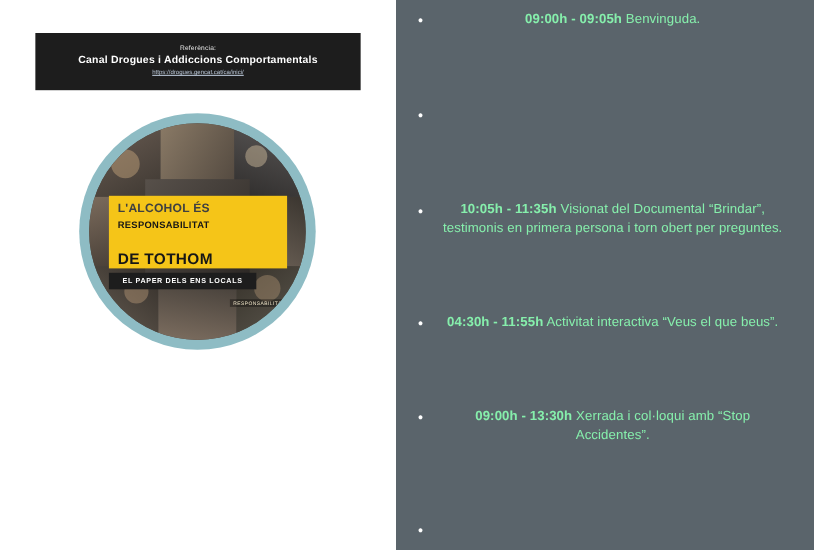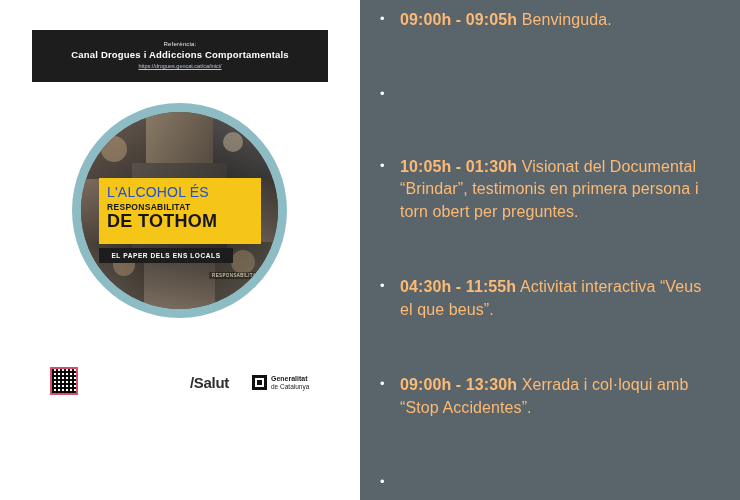--- a/index.html
+++ b/index.html
@@ -116,41 +116,41 @@
     left: 18px;
     top: 66px;
     width: 162px;
     height: 66px;
     background: #f5c518;
     box-sizing: border-box;
     padding: 7px 8px 0 8px;
     text-align: left;
   }
   .yb-l1 {
-    font-size: 14px;
-    font-weight: normal;
-    color: #1d4ed8;
+    font-size: 11px;
+    font-weight: bold;
+    color: #404040;
     letter-spacing: .2px;
     line-height: 1.05;
   }
   .yb-l2 {
     font-size: 8.5px;
     font-weight: bold;
     color: #161616;
     letter-spacing: .3px;
     line-height: 1.2;
     margin-top: 2px;
   }
   .yb-l3 {
-    font-size: 18px;
+    font-size: 14px;
     font-weight: bold;
     color: #161616;
     letter-spacing: .3px;
     line-height: 1.05;
-    margin-top: 0;
+    margin-top: 19px;
   }
   .sub-bar {
     position: absolute;
     left: 18px;
     top: 136px;
     width: 134px;
     height: 15px;
     background: #1d1d1d;
     color: #ffffff;
     font-size: 6.5px;
@@ -253,24 +253,24 @@
   }
   .bullet {
     flex: 0 0 10px;
     font-size: 13px;
     line-height: 1.35;
     color: #ffffff;
     padding-top: 1px;
   }
   .agenda-text {
     flex: 1 1 auto;
-    text-align: left;
-    font-size: 16px;
+    text-align: center;
+    font-size: 12px;
     line-height: 1.42;
-    color: #fdba74;
+    color: #86efac;
     letter-spacing: .1px;
   }
   .agenda-text b { font-weight: bold; }
 </style>
 </head>
 <body>
 
 <div class="slide">
 
   <div class="left-panel">
@@ -302,49 +302,36 @@
             <div class="yellow-box">
               <div class="yb-l1">L'ALCOHOL ÉS</div>
               <div class="yb-l2">RESPONSABILITAT</div>
               <div class="yb-l3">DE TOTHOM</div>
             </div>
             <div class="sub-bar">EL PAPER DELS ENS LOCALS</div>
             <div class="mini-tag">RESPONSABILITAT</div>
           </div>
         </div>
 
-        <div class="poster-footer">
-          <div class="qr">
-            <div class="qr-inner"></div>
-          </div>
-          <div class="salut">/Salut</div>
-          <div class="gencat">
-            <div class="gencat-mark"></div>
-            <div class="gencat-txt">
-              <div class="gencat-l1">Generalitat</div>
-              <div class="gencat-l2">de Catalunya</div>
-            </div>
-          </div>
-        </div>
       </div>
 
     </div>
   </div>
 
   <div class="right-panel">
     <div class="agenda-item">
       <div class="bullet">•</div>
       <div class="agenda-text"><b>09:00h - 09:05h</b> Benvinguda.</div>
     </div>
     <div class="agenda-item">
       <div class="bullet">•</div>
     </div>
     <div class="agenda-item">
       <div class="bullet">•</div>
-      <div class="agenda-text"><b>10:05h - 01:30h</b> Visionat del Documental “Brindar”, testimonis en primera persona i torn obert per preguntes.</div>
+      <div class="agenda-text"><b>10:05h - 11:35h</b> Visionat del Documental “Brindar”, testimonis en primera persona i torn obert per preguntes.</div>
     </div>
     <div class="agenda-item">
       <div class="bullet">•</div>
       <div class="agenda-text"><b>04:30h - 11:55h</b> Activitat interactiva “Veus el que beus”.</div>
     </div>
     <div class="agenda-item">
       <div class="bullet">•</div>
       <div class="agenda-text"><b>09:00h - 13:30h</b> Xerrada i col·loqui amb “Stop Accidentes”.</div>
     </div>
     <div class="agenda-item">

